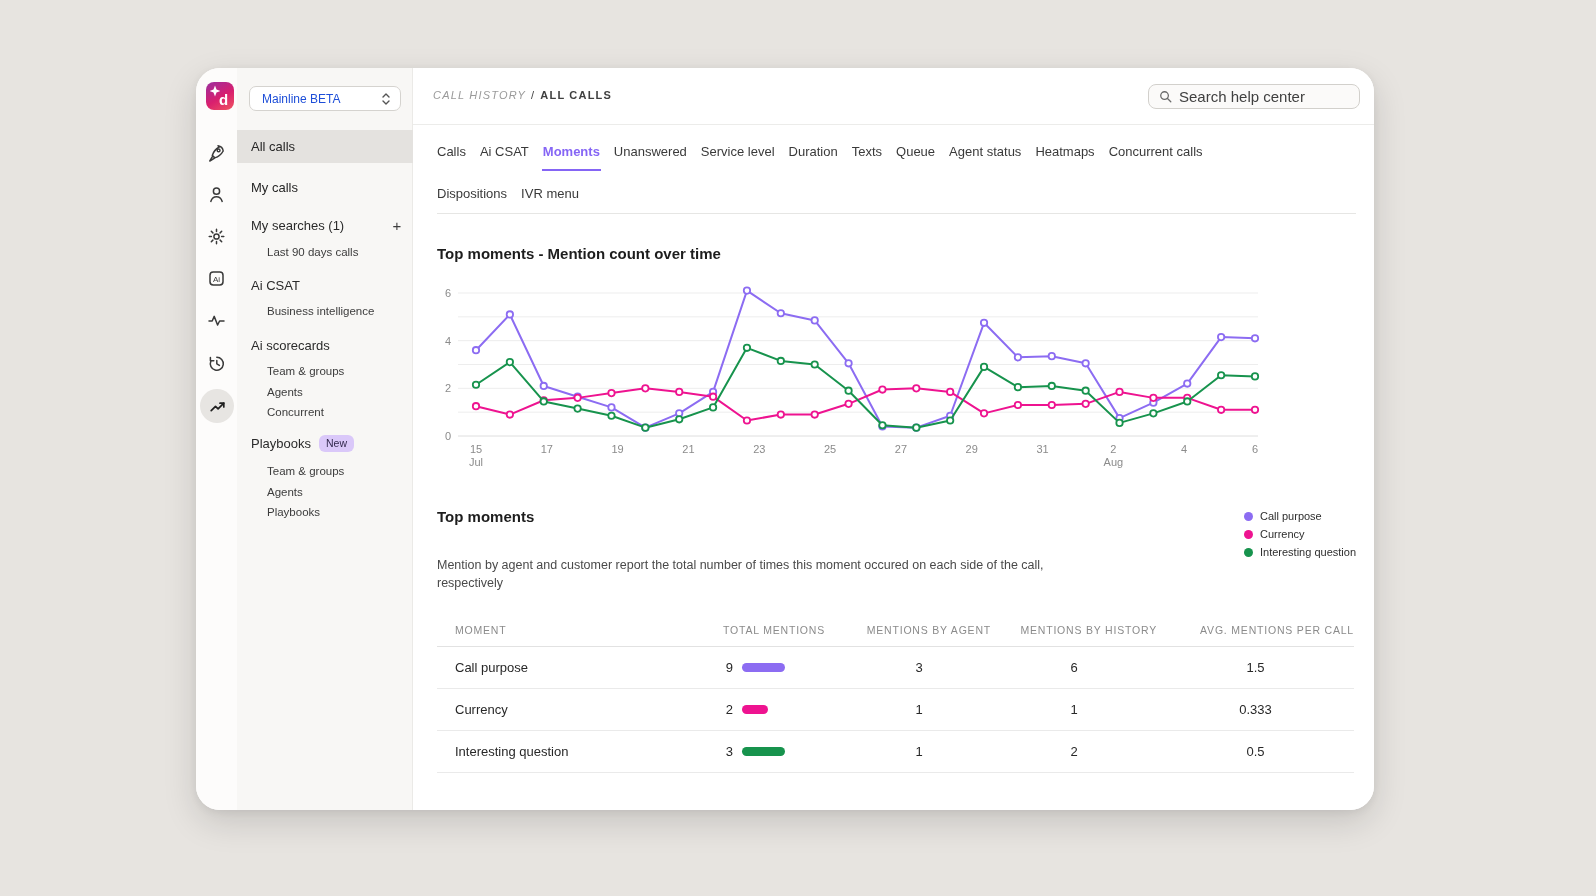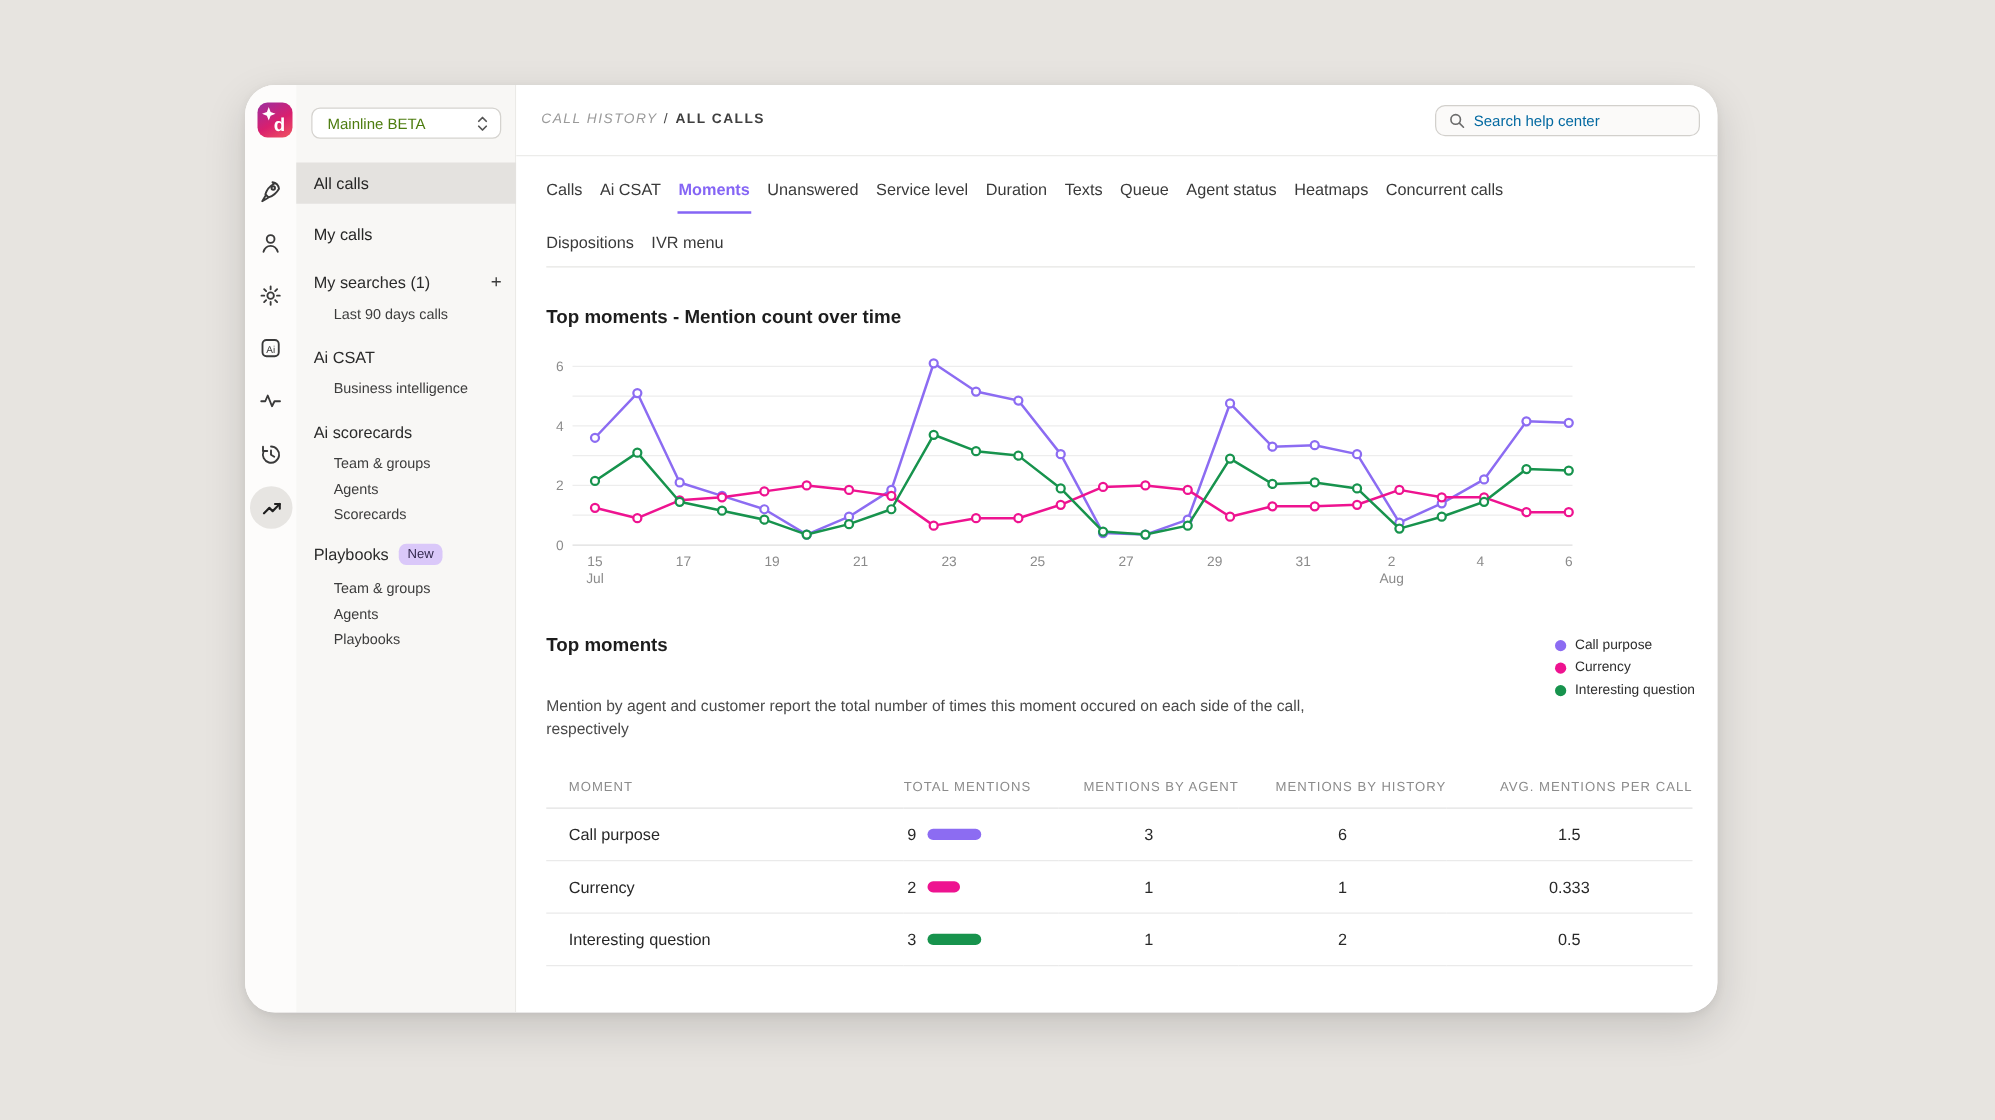--- a/index.html
+++ b/index.html
@@ -26,21 +26,21 @@
   .rail-sel {
     position:absolute; left:4px; top:321px; width:34px; height:34px; border-radius:50%;
     background:#e7e5e2; display:flex; align-items:center; justify-content:center;
   }
   .rail-sel svg { width:19px; height:19px; stroke:#1f1f1f; fill:none; stroke-width:1.7; stroke-linecap:round; stroke-linejoin:round; }
   
   .sidebar { position:absolute; left:41px; top:0; width:176px; height:100%; background:var(--sidebar-bg,#f8f7f5); border-right:1px solid #ebeae7; }
   .ws-select {
     position:absolute; left:12px; top:18px; width:152px; height:25px; background:#fff;
     border:1px solid #d5d3cf; border-radius:7px; display:flex; align-items:center;
-    padding:0 8px 0 12px; font-size:12px; color:#4d7c0f; cursor:pointer;
+    padding:0 8px 0 12px; font-size:12px; color:#1d4ed8; cursor:pointer;
   }
   .ws-select .lbl { flex:1; }
   .ws-select svg { width:12px; height:16px; stroke:#555; fill:none; stroke-width:1.4; stroke-linecap:round; stroke-linejoin:round; }
   .side-item { position:absolute; left:0; width:176px; height:30px; display:flex; align-items:center; padding-left:14px; font-size:13px; color:#262626; cursor:pointer; }
   .side-item.sel { background:var(--selected-bg,#e4e2df); height:33px; }
   .side-section { position:absolute; left:14px; font-size:13px; color:#2b2b2b; display:flex; align-items:center; gap:8px; cursor:pointer; }
   .side-child { position:absolute; left:30px; font-size:11.5px; color:#3c3c3c; cursor:pointer; }
   .plus-btn { position:absolute; left:152px; width:16px; height:16px; font-size:15px; color:#3c3c3c; text-align:center; line-height:15px; cursor:pointer; }
   .badge { background:var(--badge-bg,#dac8f9); color:var(--badge-text,#33294e); font-size:10.5px; padding:2px 7px 3px; border-radius:6px; }
   
@@ -49,21 +49,21 @@
   .crumb { position:absolute; left:20px; top:21px; font-size:11px; letter-spacing:1.2px; }
   .crumb .dim { color:#9a9a9a;font-style:italic; }
   .crumb .sep { color:#444; margin:0 5px; }
   .crumb .cur { color:#3f3f3f; font-weight:bold; }
   .search {
     position:absolute; right:14px; top:16px; width:212px; height:25px;
     border:1px solid #d2d0cc; border-radius:8px; background:#fbfaf9;
     display:flex; align-items:center; gap:7px; padding:0 10px; cursor:text;
   }
   .search svg { width:13px; height:13px; stroke:#6b6b6b; fill:none; stroke-width:1.5; stroke-linecap:round; }
-  .search .ph { font-size:12px; color:#0369a1; }
+  .search .ph { font-size:15px; color:#404040; }
   .tabs-row { position:absolute; left:23px; display:flex; gap:12px; }
   .tabs-row.r1 { top:72px; }
   .tabs-row.r2 { top:114px; }
   .tab { font-size:13px; color:#3a3a3a; padding:4px 1px 10px; cursor:pointer; white-space:nowrap; }
   .tab.active { color:var(--accent,#8565f5); font-weight:bold; border-bottom:2px solid var(--accent,#8565f5); }
   .tabs-sep { position:absolute; left:24px; right:18px; top:145px; height:1px; background:#e6e6e4; }
   .chart-title { position:absolute; left:24px; top:177px; font-size:15px; font-weight:bold; color:#1d1d1d; }
   .chart-svg { position:absolute; left:0; top:200px; }
   .sec-title { position:absolute; left:24px; top:440px; font-size:15px; font-weight:bold; color:#1d1d1d; }
   .legend { position:absolute; right:18px; top:442px; display:flex; flex-direction:column; gap:6px; }
@@ -163,21 +163,21 @@
     <div class="side-section" style="top:210px">
       <span>Ai CSAT</span>
     </div>
     <div class="side-child" style="top:237px">Business intelligence</div>
 
     <div class="side-section" style="top:270px">
       <span>Ai scorecards</span>
     </div>
     <div class="side-child" style="top:297px">Team &amp; groups</div>
     <div class="side-child" style="top:318px">Agents</div>
-    <div class="side-child" style="top:338px">Scorecards</div>
+    <div class="side-child" style="top:338px">Concurrent</div>
 
     <div class="side-section" style="top:367px">
       <span>Playbooks</span>
       <span class="badge">New</span>
     </div>
     <div class="side-child" style="top:397px">Team &amp; groups</div>
     <div class="side-child" style="top:418px">Agents</div>
     <div class="side-child" style="top:438px">Playbooks</div>
   </div>
 

